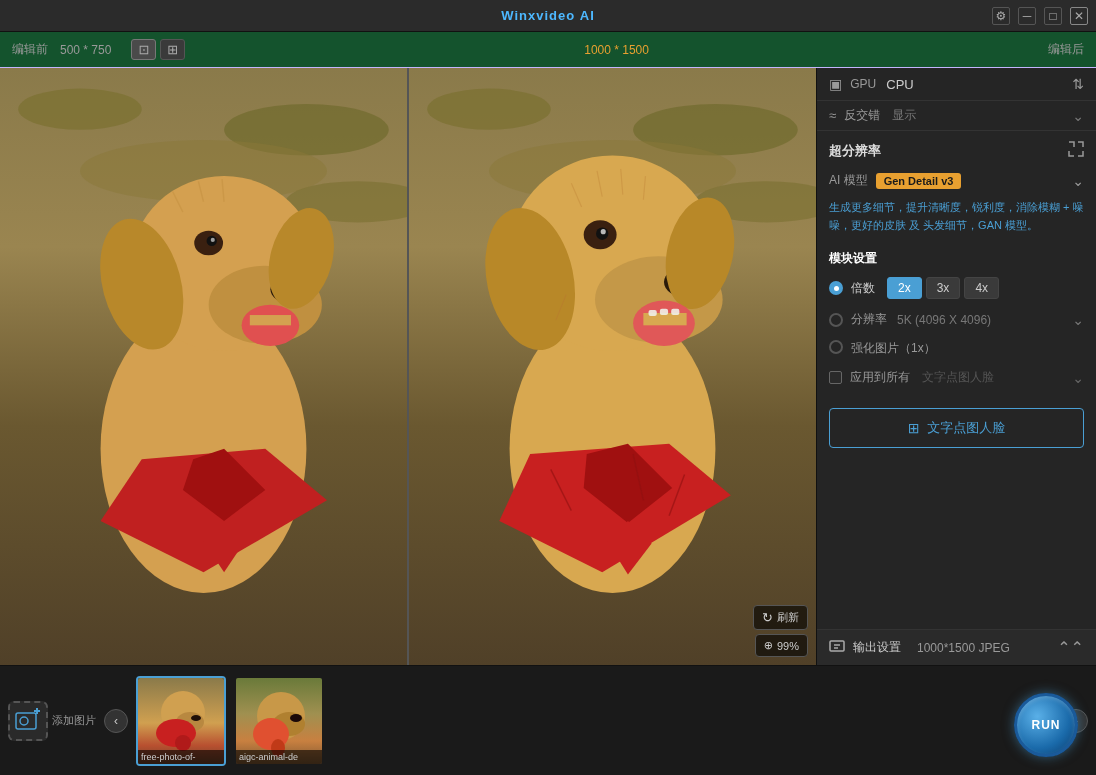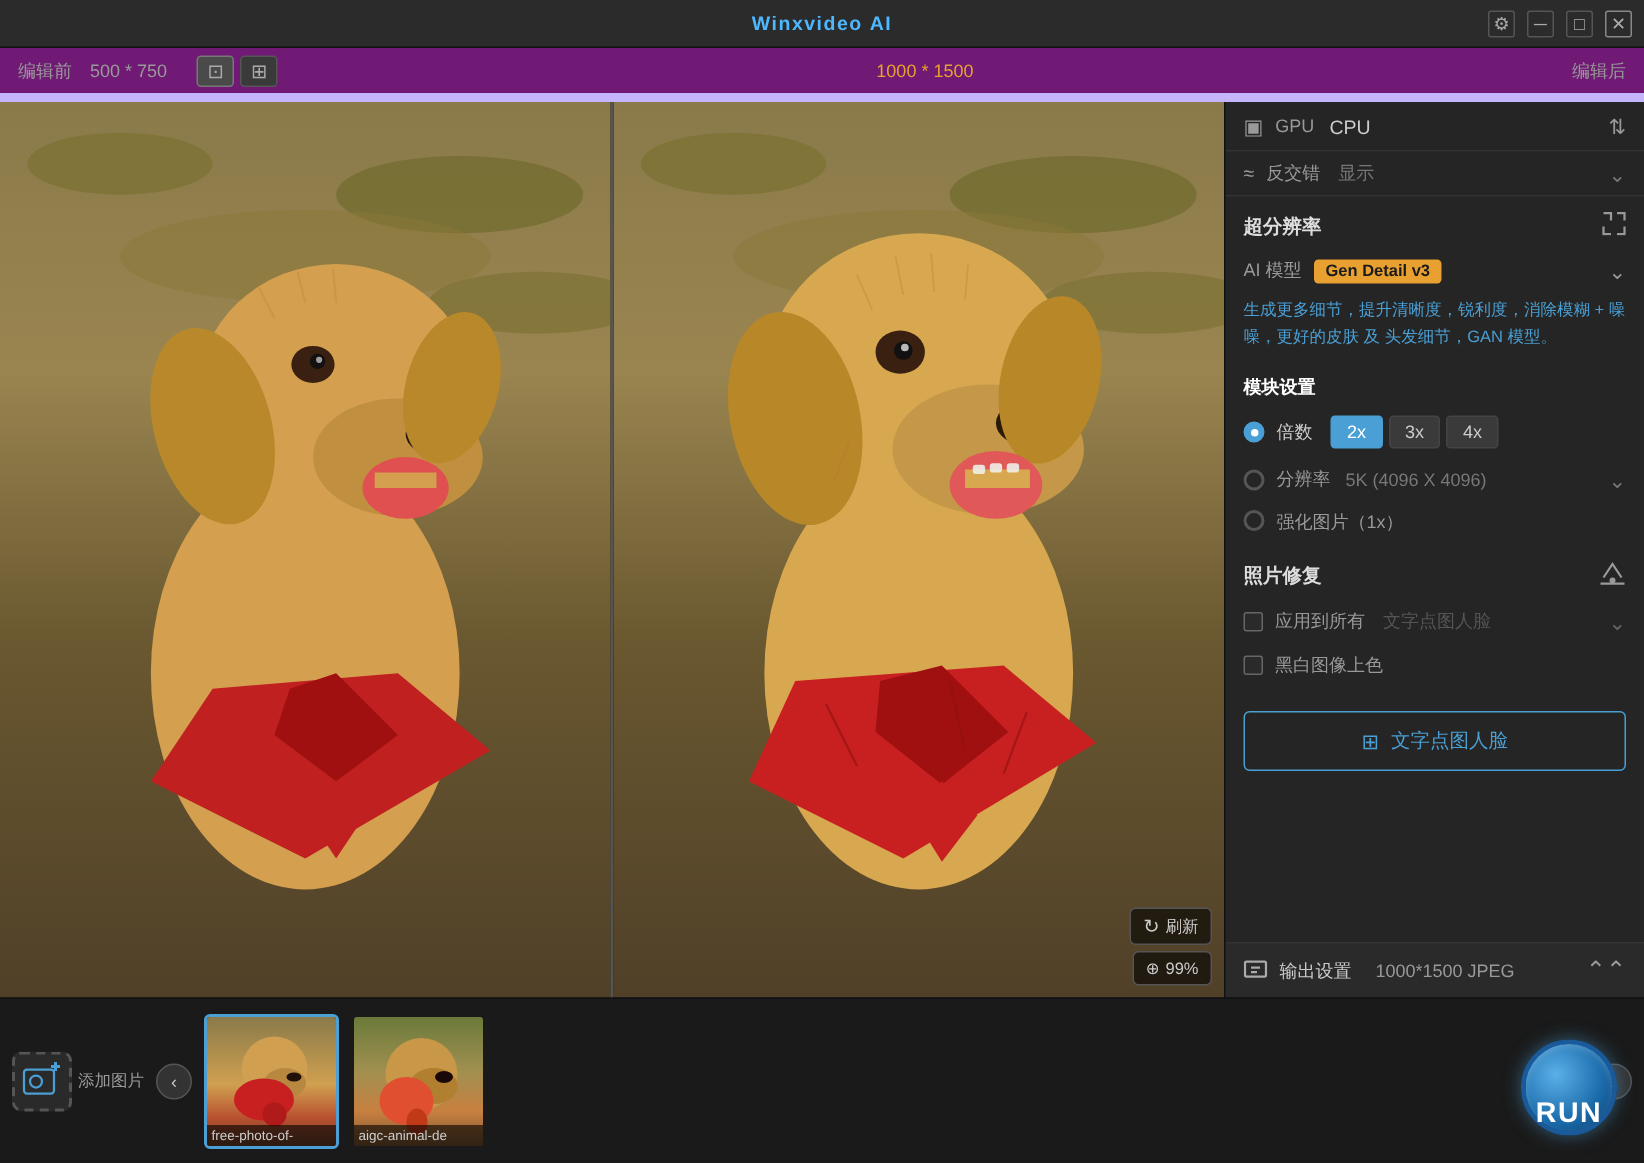--- a/index.html
+++ b/index.html
@@ -50,27 +50,27 @@
       color: #aaa;
       font-size: 12px;
       cursor: pointer;
       border: 1px solid #555;
       border-radius: 2px;
     }
     .ctrl-btn.close { border-color: #888; }
 
     
     .toolbar {
-      background: #701a75;
+      background: #14532d;
       height: 36px;
       display: flex;
       align-items: center;
       padding: 0 12px;
       flex-shrink: 0;
-      border-bottom: 6px solid #c4b5fd;
+      border-bottom: 1px solid #c4b5fd;
       gap: 12px;
     }
     .toolbar-label {
       font-size: 12px;
       color: #999;
     }
     .toolbar-size {
       font-size: 12px;
       color: #999;
     }
@@ -589,26 +589,26 @@
       right: 18px;
     }
     .run-btn {
       width: 64px;
       height: 64px;
       border-radius: 50%;
       background: radial-gradient(circle at 35% 35%, #5ab0e8, #1a6aaa 60%, #0a3a6a);
       border: 3px solid #1a5a9a;
       box-shadow: 0 0 12px rgba(74,159,212,0.5), inset 0 2px 4px rgba(255,255,255,0.2);
       color: #fff;
-      font-size: 19px;
+      font-size: 12px;
       font-weight: bold;
       cursor: pointer;
       letter-spacing: 1px;
       display: flex;
-      align-items: flex-end;
+      align-items: center;
       justify-content: center;
     }
 
     
     .dog-canvas {
       width: 100%;
       height: 100%;
     }
   </style>
 </head>
@@ -818,42 +818,28 @@
       <span class="res-label">分辨率</span>
       <span class="res-value">5K (4096 X 4096)</span>
       <span class="res-expand">⌄</span>
     </div>
 
     <div class="enhance-row">
       <div class="res-radio"></div>
       <span class="enh-label">强化图片（1x）</span>
     </div>
 
-    <div class="photo-repair-header">
-      <span class="photo-repair-title">照片修复</span>
-      <span class="photo-repair-icon" style="margin-left:auto;">
-        <svg width="18" height="18" viewBox="0 0 18 18" fill="none" xmlns="http://www.w3.org/2000/svg">
-          <path d="M3 12 L9 3 L15 12" stroke="#999" stroke-width="1.5" fill="none"></path>
-          <circle cx="9" cy="14" r="2" fill="#999"></circle>
-          <path d="M1 16 L17 16" stroke="#999" stroke-width="1.5"></path>
-        </svg>
-      </span>
-    </div>
 
     <div class="face-repair-row">
       <div class="checkbox-box"></div>
       <span class="face-label">应用到所有</span>
       <span class="face-value">文字点图人脸</span>
       <span class="face-expand">⌄</span>
     </div>
 
-    <div class="bw-row">
-      <div class="checkbox-box"></div>
-      <span class="bw-label">黑白图像上色</span>
-    </div>
 
     <div class="apply-btn-area">
       <button class="apply-btn">
         <span style="font-size:14px;">⊞</span>
         <span>文字点图人脸</span>
       </button>
     </div>
 
     <div class="output-settings-bar">
       <span class="output-icon">

